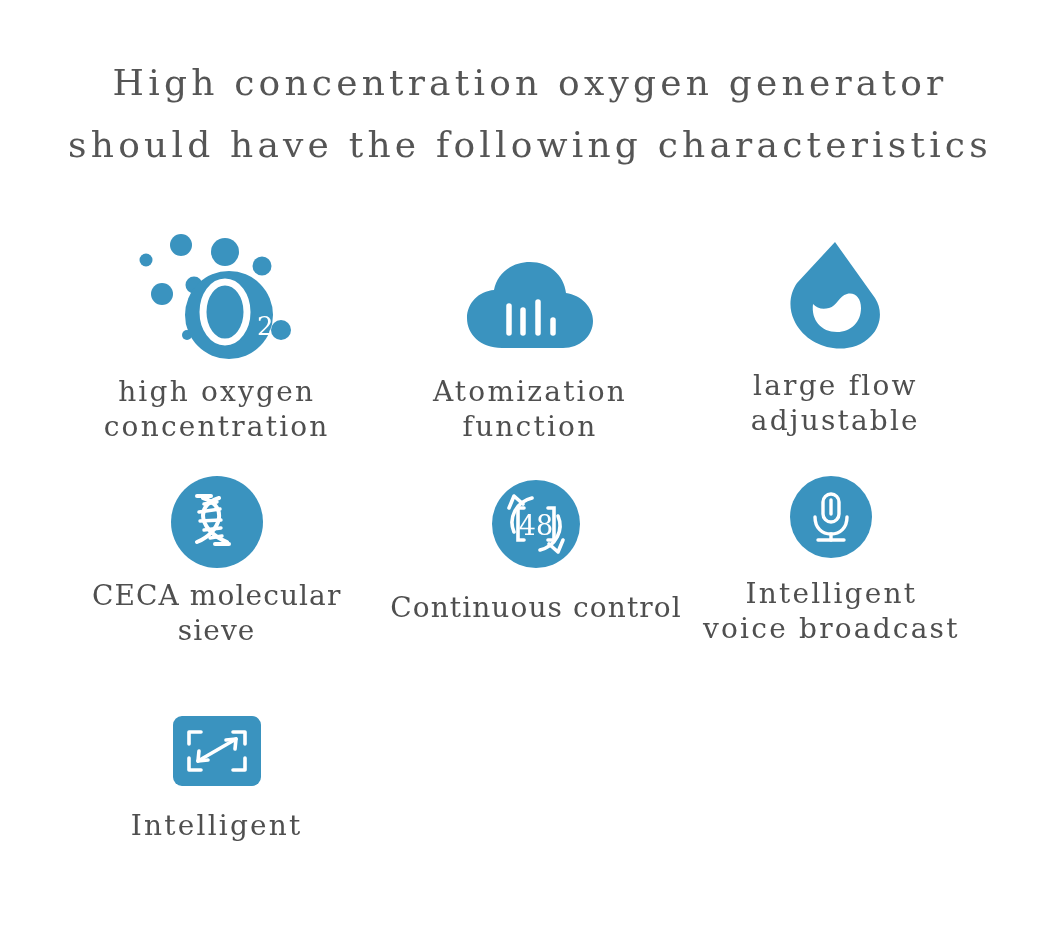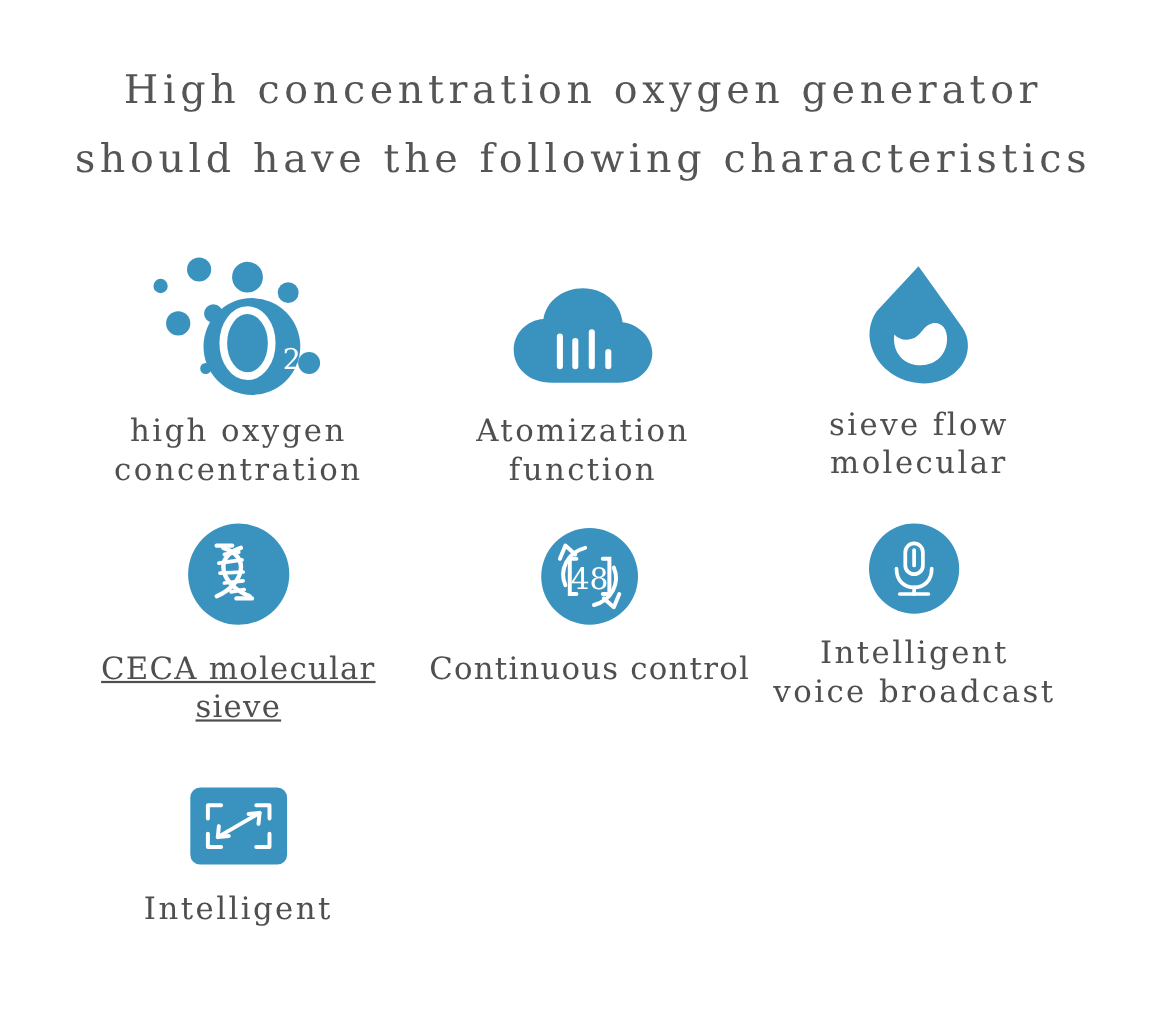--- a/index.html
+++ b/index.html
@@ -63,21 +63,21 @@
   }
   .cap-tight { letter-spacing: 1.1px; }
 
   
   .cell-r1c1 .icon-wrap { height: 134px; align-items: flex-start; }
   .cell-r1c1 .cap { margin-top: 18px; }
   .cell-r1c2 .cap { margin-top: 22px; }
   .cell-r1c3 .cap { margin-top: 16px; }
 
   .cell-r2c1 .icon-wrap { height: 118px; }
-  .cell-r2c1 .cap { margin-top: 22px; text-decoration: underline; }
+  .cell-r2c1 .cap { margin-top: 10px; }
   .cell-r2c2 .icon-wrap { height: 118px; }
   .cell-r2c2 .cap { margin-top: 22px; }
   .cell-r2c3 .icon-wrap { height: 118px; }
   .cell-r2c3 .cap { margin-top: 18px; }
 
   .cell-r3c1 .icon-wrap { height: 108px; }
   .cell-r3c1 .cap { margin-top: 18px; }
   .cell-r3c2 .icon-wrap { height: 108px; }
   .cell-r3c2 .cap { margin-top: 22px; }
   .cell-r3c3 .icon-wrap { height: 108px; }
@@ -148,22 +148,22 @@
   <div class="cell cell-r1c3">
     <div class="icon-wrap">
       <svg width="96" height="112" viewBox="0 0 96 112">
         <path fill="#3a93bf" d="M48,2 L88,58 C96,70 94,86 84,96 C74,107 58,110 46,108
                                  C30,106 14,96 7,80 C1,67 3,53 10,43 Z"></path>
         <path fill="#ffffff" d="M26,64 C24,80 34,92 50,92 C64,92 74,82 74,68
                                  C74,58 68,52 60,54 C52,56 50,66 42,68 C35,70 30,68 26,64 Z"></path>
       </svg>
     </div>
     <div class="cap">
-      <div>sieve flow</div>
-      <div>molecular</div>
+      <div>large flow</div>
+      <div>adjustable</div>
     </div>
   </div>
 
   <div class="cell cell-r2c1">
     <div class="icon-wrap">
       <svg width="92" height="92" viewBox="0 0 92 92">
         <circle cx="46" cy="46" r="46" fill="#3a93bf"></circle>
         <g stroke="#ffffff" stroke-width="4" fill="none" stroke-linecap="round">
           <path d="M32,22 C58,30 50,56 26,66"></path>
           <path d="M48,22 C22,30 30,56 56,66"></path>

